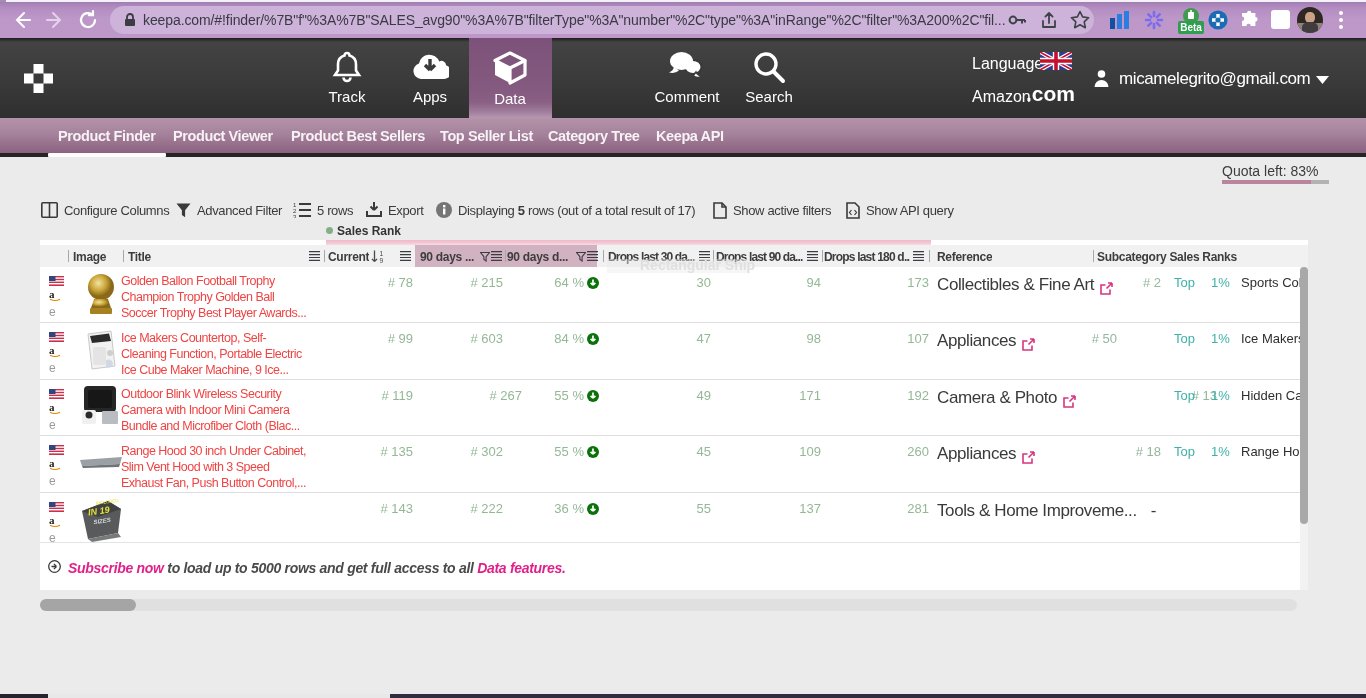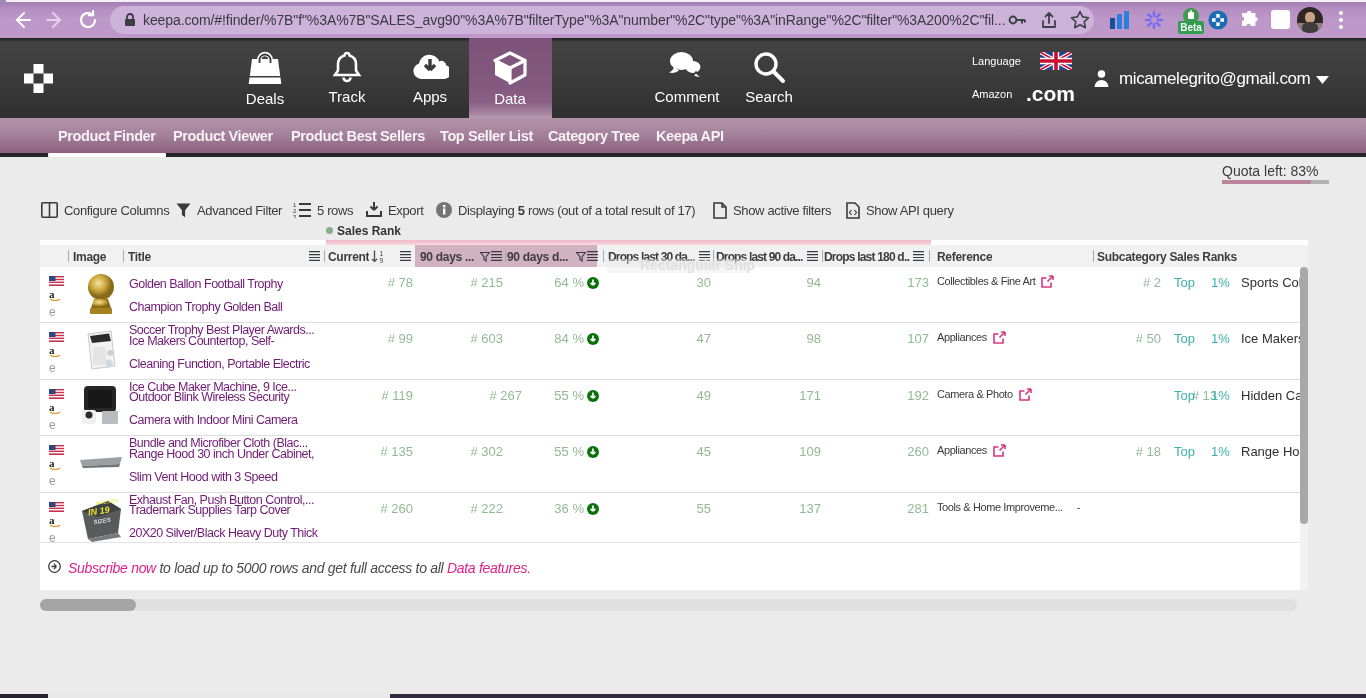--- a/index.html
+++ b/index.html
@@ -18,21 +18,21 @@
 
   
   #khead { left:0; top:38px; width:1366px; height:80px;
     background:linear-gradient(180deg,#1c1c1c 0%, #434343 5%, #3a3a3a 55%, #2f2f2f 100%); }
   #klogo { position:absolute; left:68px; top:12px; color:#fff; font-size:46px; letter-spacing:0px; text-shadow:1px 1px 2px rgba(0,0,0,0.45); }
   .navitem { position:absolute; top:12px; width:84px; text-align:center; color:#fff; }
   .navitem .lbl { font-size:15px; margin-top:4px; }
   .navitem svg { display:block; margin:0 auto; }
   #dataActive { position:absolute; left:469px; top:0px; width:83px; height:80px;
     background:linear-gradient(180deg,#7d527a 0%, #84597f 60%, #8a5f84 80%, #a07d9b 92%, #b697b1 100%); }
-  .hsmall { position:absolute; color:#fff; font-size:11px; }
+  .hsmall { position:absolute; color:#fff; font-size:16px; }
   #dotcom { position:absolute; left:1026px; top:44px; color:#fff; font-size:21px; font-weight:bold; }
   #email { position:absolute; left:1119px; top:31px; color:#fff; font-size:17px; letter-spacing:-0.4px; }
 
   
   #subnav { left:0; top:118px; width:1366px; height:36px;
     background:linear-gradient(180deg,#b393aa 0%, #a5829b 45%, #8a5f7e 100%);text-align:center; }
   #subnavborder { left:0; top:153px; width:1366px; height:4px; background:#252525; }
   #tabunderline { left:48px; top:152.5px; width:118px; height:4.5px; background:#fdfcfd; border-radius:1px; }
   .stab { position:absolute; top:10px; color:#f7f2f5; font-size:14.5px; font-weight:bold; letter-spacing:-0.4px; white-space:nowrap; }
 
@@ -52,32 +52,32 @@
   #thead { left:0; top:5px; width:1268px; height:22px; background:#f1f1f1; }
   #pinkcells { position:absolute; left:375px; top:0; width:182px; height:22.5px; background:#d1b2c0; border-bottom:1px solid #c3a0af; }
   .th { position:absolute; top:5px; font-size:12px; letter-spacing:-0.3px; font-weight:bold; color:#3d3d3d; white-space:nowrap; overflow:hidden; }
   .vsep { position:absolute; top:5px; width:1px; height:12px; background:#a3a9ae; }
   .hamb { position:absolute; top:6px; }
 
   #tbody { position:absolute; left:0; top:26.5px; width:1268px; height:275.5px; overflow:hidden; background:#fff; }
   .row { position:absolute; left:0; width:1268px; height:56.5px; border-bottom:1px solid #dedede; }
   .sideicons { position:absolute; left:9px; top:9px; width:16px; } .sideicons svg { display:block; }
   .pimg { position:absolute; left:38px; top:4px; width:46px; height:46px; }
-  .ptitle { position:absolute; left:89px; top:6.5px; font-size:12.5px; letter-spacing:-0.5px; line-height:23px; color:#701a75; white-space:nowrap; }
+  .ptitle { position:absolute; left:81px; top:6.5px; font-size:12.5px; letter-spacing:-0.5px; line-height:16px; color:#ef4444; white-space:nowrap; }
   .num { position:absolute; top:8px; font-size:13px; color:#94b896; text-align:right; }
   .pct { position:absolute; top:8px; font-size:13px; color:#94b896; display:flex; align-items:center; gap:3px; }
-  .refc { position:absolute; left:897px; top:8px; font-size:11px; letter-spacing:-0.4px; color:#3a3a3a; white-space:nowrap; display:flex; align-items:flex-start; }
+  .refc { position:absolute; left:897px; top:8px; font-size:17px; letter-spacing:-0.4px; color:#3a3a3a; white-space:nowrap; display:flex; align-items:flex-end; }
   .subn { position:absolute; top:8px; font-size:13px; color:#93b79c; text-align:right; }
   .teal { position:absolute; top:8px; font-size:13px; color:#3eb2a8; }
   .subcat { position:absolute; left:1201px; top:8px; font-size:13px; color:#2e2e2e; white-space:nowrap; width:62px; overflow:hidden; }
 
   #watermark { position:absolute; left:567px; top:19px; width:141px; height:14px; background:rgba(235,235,235,0.45); color:#e0e0e0; font-size:14px; font-weight:bold; padding-left:33px; line-height:13px; white-space:nowrap; }
 
   #subsbar { position:absolute; left:0; top:302px; width:1268px; height:48px; background:#fff; border-top:1px solid #e4e4e4; }
-  #substext { position:absolute; left:28px; top:17px; font-style:italic; font-weight:normal; font-size:14px; letter-spacing:-0.3px; color:#4a4a4a; }
+  #substext { position:absolute; left:28px; top:17px; font-style:italic; font-weight:bold; font-size:14px; letter-spacing:-0.3px; color:#4a4a4a; }
   #substext .pink { color:#e0218a; }
 
   #vscroll { position:absolute; left:1260px; top:27px; width:8px; height:323px; background:#f2f2f2; }
   #vthumb { position:absolute; left:0px; top:0px; width:8px; height:257px; background:#a8a8a8; border-radius:4px; }
 
   #hscroll { left:40px; top:599px; width:1257px; height:12px; background:#e0e0e0; border-radius:6px; }
   #hthumb { left:40px; top:599px; width:96px; height:12px; background:#a5a5a5; border-radius:6px; }
 
   #bottomstrip { left:0; top:694px; width:1366px; height:4px; background:#332b3e; }
   #bs1 { left:0; top:694px; width:48px; height:4px; background:#27222e; }
@@ -158,29 +158,20 @@
     </svg>
 </div>
 
 <div class="abs" id="khead">
   <svg style="position:absolute;left:24px;top:26px" width="29" height="29" viewBox="0 0 29 29">
       <path d="M9.5 0 h10 v9.5 h9.5 v10 h-9.5 v9.5 h-10 v-9.5 H0 v-10 h9.5 z" fill="#fff"></path>
       <rect x="9.5" y="9.5" width="10" height="10" fill="#3a3a3a"></rect>
     </svg>
   <div id="dataActive"></div>
 
-  <div class="navitem" style="left:223px">
-    <svg width="36" height="36" viewBox="0 0 36 36">
-        <path d="M12.5 13 V9.5 a5.5 5.5 0 0 1 11 0 V13" stroke="#fff" stroke-width="4.6" fill="none"></path>
-        <path d="M5 9 h26 l2.2 17 H2.8 z" fill="#fff"></path>
-        <path d="M2.5 27.5 h31 l0.8 6.5 H1.7 z" fill="#fff"></path>
-        <path d="M12.5 13 V10 a5.5 5.5 0 0 1 11 0 V13" stroke="#3a3a3a" stroke-width="1.8" fill="none"></path>
-      </svg>
-    <div class="lbl">Deals</div>
-  </div>
   <div class="navitem" style="left:305px">
     <svg width="34" height="34" viewBox="0 0 34 34">
         <path d="M17 3 a2.5 2.5 0 0 1 2.5 2.5 c4.5 1.2 6.5 4.8 6.5 9 v6 l3 4.5 H5 l3 -4.5 v-6 c0 -4.2 2 -7.8 6.5 -9 A2.5 2.5 0 0 1 17 3 z" fill="none" stroke="#fff" stroke-width="2.6"></path>
         <path d="M13.5 27.5 a3.5 3.5 0 0 0 7 0" fill="none" stroke="#fff" stroke-width="2.6"></path>
       </svg>
     <div class="lbl">Track</div>
   </div>
   <div class="navitem" style="left:388px">
     <svg width="38" height="34" viewBox="0 0 38 34">
         <path d="M10 29 a8 8 0 0 1 -2 -15.6 A10.5 10.5 0 0 1 28.2 11.5 a4.5 4.5 0 0 1 6.8 3.8 a7 7 0 0 1 -2.5 13.7 z" fill="#fff"></path>
@@ -459,21 +450,21 @@
             <circle cx="6" cy="6" r="6" fill="#0b720b"></circle>
             <path d="M6 2.6 v5.6 M6 8.2 L3.6 5.8 M6 8.2 l2.4 -2.4" stroke="#fff" stroke-width="1.7" fill="none"></path>
           </svg></div>
     <div class="num" style="left:591px;width:80px">47</div>
     <div class="num" style="left:701px;width:80px">98</div>
     <div class="num" style="left:809px;width:80px">107</div>
     <div class="refc">Appliances<svg width="13" height="13" viewBox="0 0 13 13" style="margin-left:6px">
             <path d="M10 7.5 V12 H1 V3 h4.5" fill="none" stroke="#d9357f" stroke-width="1.6"></path>
             <path d="M6.5 6.5 L12 1 M12 1 h-4 M12 1 v4" stroke="#d9357f" stroke-width="1.6" fill="none"></path>
           </svg></div>
-    <div class="subn" style="left:1061px;width:60px"># 50</div>
+    <div class="subn" style="left:1017px;width:60px"># 50</div>
     <div class="teal" style="left:1134px">Top</div>
     <div class="teal" style="left:1171px">1%</div>
     <div class="subcat">Ice Makers</div>
   </div>
       <div class="row" style="top:113px">
     <div class="sideicons">
       <div style="height:12px">
             <svg width="15" height="10" viewBox="0 0 15 10">
               <rect width="15" height="10" fill="#fff"></rect>
               <g fill="#c9304c">
@@ -602,22 +593,21 @@
           </div>
     </div>
     <div class="pimg"><svg width="46" height="46" viewBox="0 0 46 46">
             <path d="M4 14 L30 4 L43 12 L40 36 L10 42 z" fill="#585a5c"></path>
             <path d="M4 14 L30 4 L43 12 L20 20 z" fill="#3f4143"></path>
             <path d="M10 42 L40 36 L43 40 L14 45 z" fill="#77797b"></path>
             <text x="21" y="17" font-size="9" font-weight="bold" font-style="italic" fill="#e8e332" text-anchor="middle" transform="rotate(-8 21 15)" font-family="Liberation Sans, sans-serif">IN 19</text>
             <text x="24" y="26" font-size="6" font-weight="bold" font-style="italic" fill="#d8d8d8" text-anchor="middle" transform="rotate(-8 24 24)" font-family="Liberation Sans, sans-serif">SIZES</text>
             <text x="18" y="8" font-size="4.5" fill="#e8e332" transform="rotate(-8 18 8)" font-family="Liberation Sans, sans-serif">INCLUDED</text>
           </svg></div>
-    <div class="ptitle">Trademark Supplies Tarp Cover<br>20X20 Silver/Black Heavy Duty Thick<br>Material, Waterproof, Great for...</div>
-    <div class="num" style="left:293px;width:80px"># 260</div>
+    <div class="num" style="left:293px;width:80px"># 143</div>
     <div class="num" style="left:383px;width:80px"># 222</div>
     <div class="pct" style="left:480px;width:79px;justify-content:flex-end">36 %<svg width="12" height="12" viewBox="0 0 12 12" style="margin-top:1px">
             <circle cx="6" cy="6" r="6" fill="#0b720b"></circle>
             <path d="M6 2.6 v5.6 M6 8.2 L3.6 5.8 M6 8.2 l2.4 -2.4" stroke="#fff" stroke-width="1.7" fill="none"></path>
           </svg></div>
     <div class="num" style="left:591px;width:80px">55</div>
     <div class="num" style="left:701px;width:80px">137</div>
     <div class="num" style="left:809px;width:80px">281</div>
     <div class="refc">Tools &amp; Home Improveme...<span style="margin-left:14px;color:#3a3a3a">-</span></div>
 

